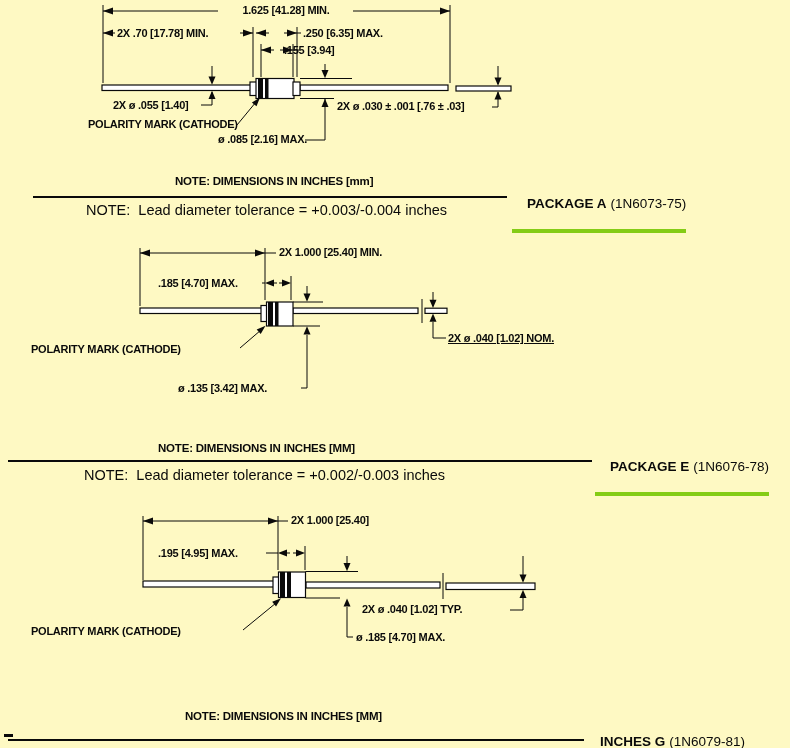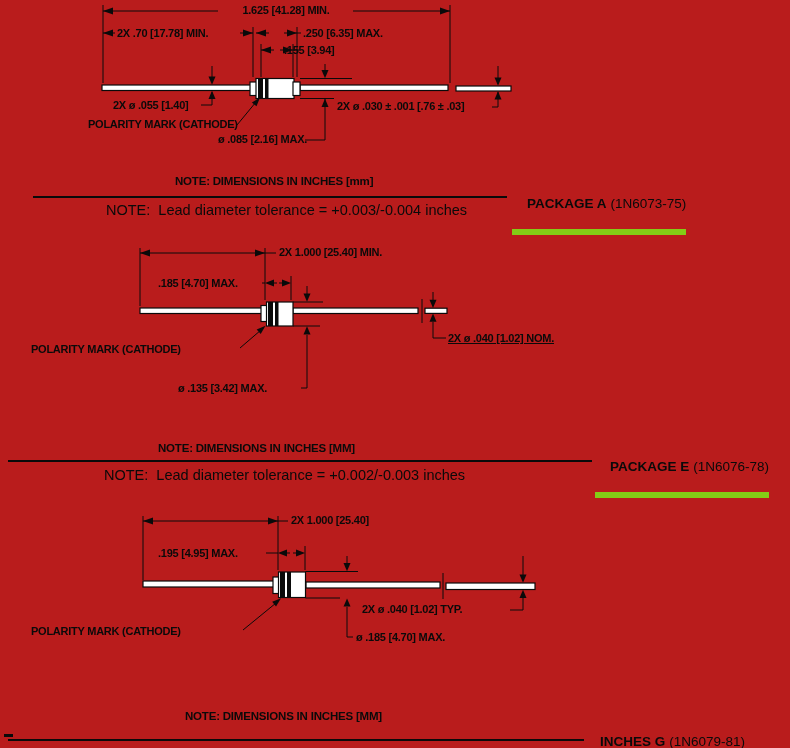--- a/index.html
+++ b/index.html
@@ -1,27 +1,27 @@
 <!DOCTYPE html>
 <html><head>
 <meta charset="utf-8">
 <style>
   html,body{margin:0;padding:0;background:#ffffff;}
-  #sheet{position:relative;width:790px;height:748px;background:#b91c1c;overflow:hidden;
+  #sheet{position:relative;width:790px;height:748px;background:#fef9c3;overflow:hidden;
          font-family:"Liberation Sans",sans-serif;color:#0a0a0a;}
   #linework{position:absolute;left:0;top:0;}
   .lbl{position:absolute;font:bold 11px/1.15 "Liberation Sans",sans-serif;
        letter-spacing:-0.25px;white-space:pre;color:#0a0a0a;}
   .ctr{text-align:center;}
   .note-units{position:absolute;font:bold 11.5px/1.1 "Liberation Sans",sans-serif;
        letter-spacing:-0.2px;white-space:pre;color:#0a0a0a;}
   .note-tol{position:absolute;font:14.5px/1.15 "Liberation Sans",sans-serif;
-       white-space:pre;color:#0a0a0a;margin-left:20px;}
+       white-space:pre;color:#0a0a0a;}
   .pkg-title{position:absolute;font:bold 13.5px/1.1 "Liberation Sans",sans-serif;
-       white-space:pre;color:#0a0a0a;border-bottom:6px solid #84cc16;padding-bottom:2px;}
+       white-space:pre;color:#0a0a0a;border-bottom:4px solid #84cc16;padding-bottom:2px;}
   .pkg-range{font-weight:normal;margin-left:4px;}
   .rule{position:absolute;height:2px;background:#0a0a0a;}
   .dash{position:absolute;background:#0a0a0a;}
   svg line{stroke:#0a0a0a;stroke-width:1;}
   svg rect{fill:#ffffff;stroke:#0a0a0a;stroke-width:1.2;}
   svg rect.band{fill:#0a0a0a;stroke:none;}
   svg polygon{fill:#0a0a0a;stroke:none;}
 </style>
 </head>
 <body>

